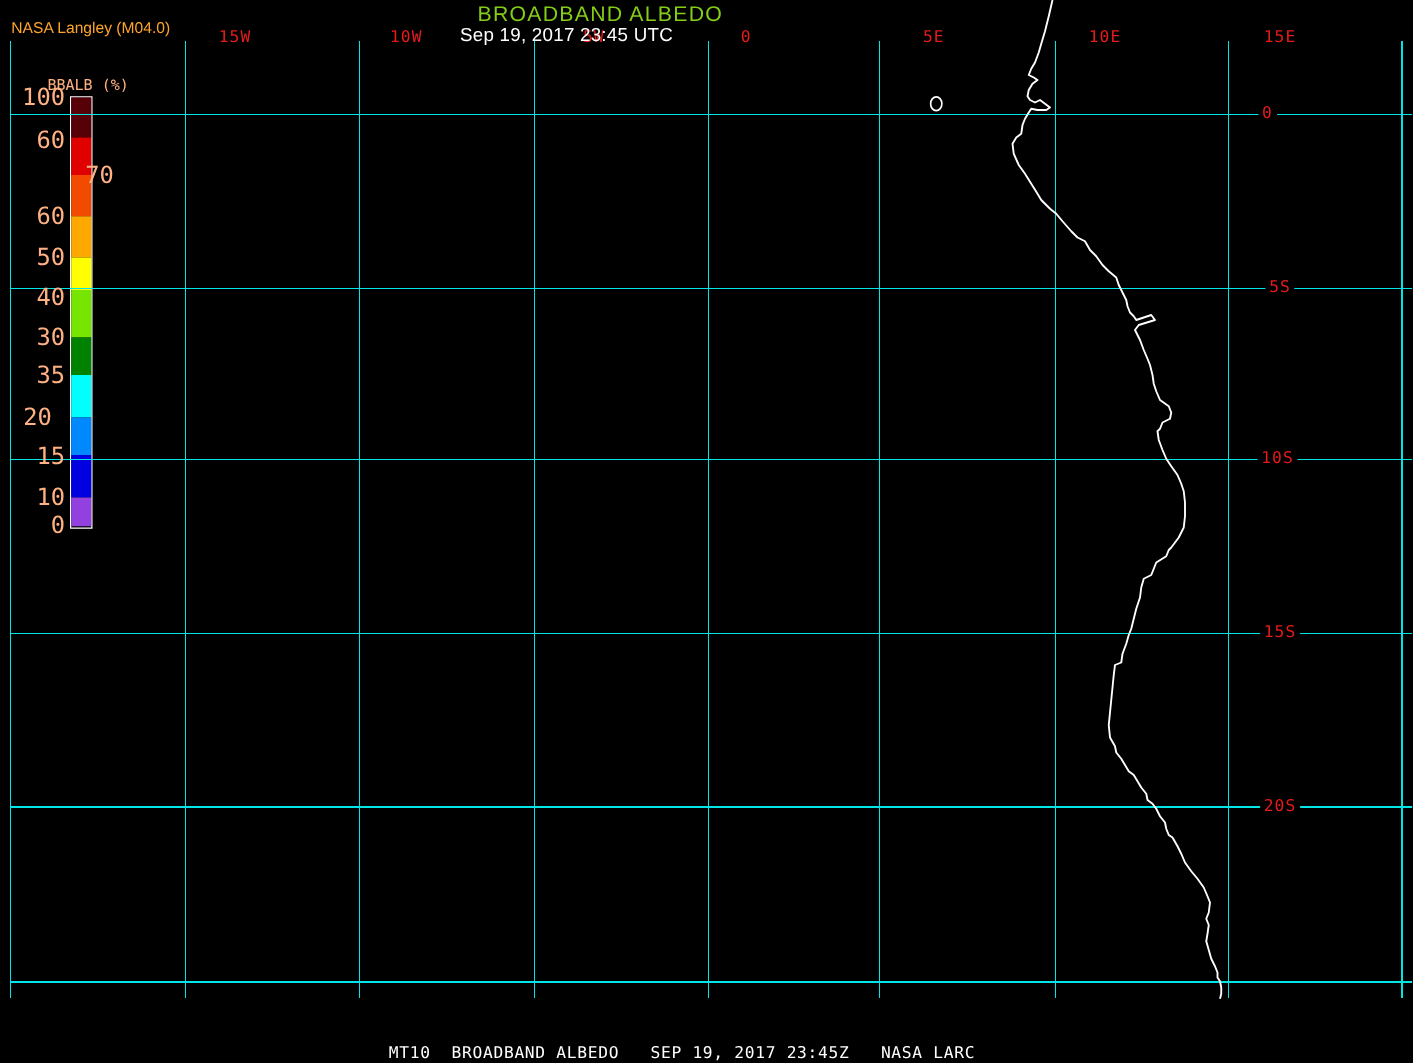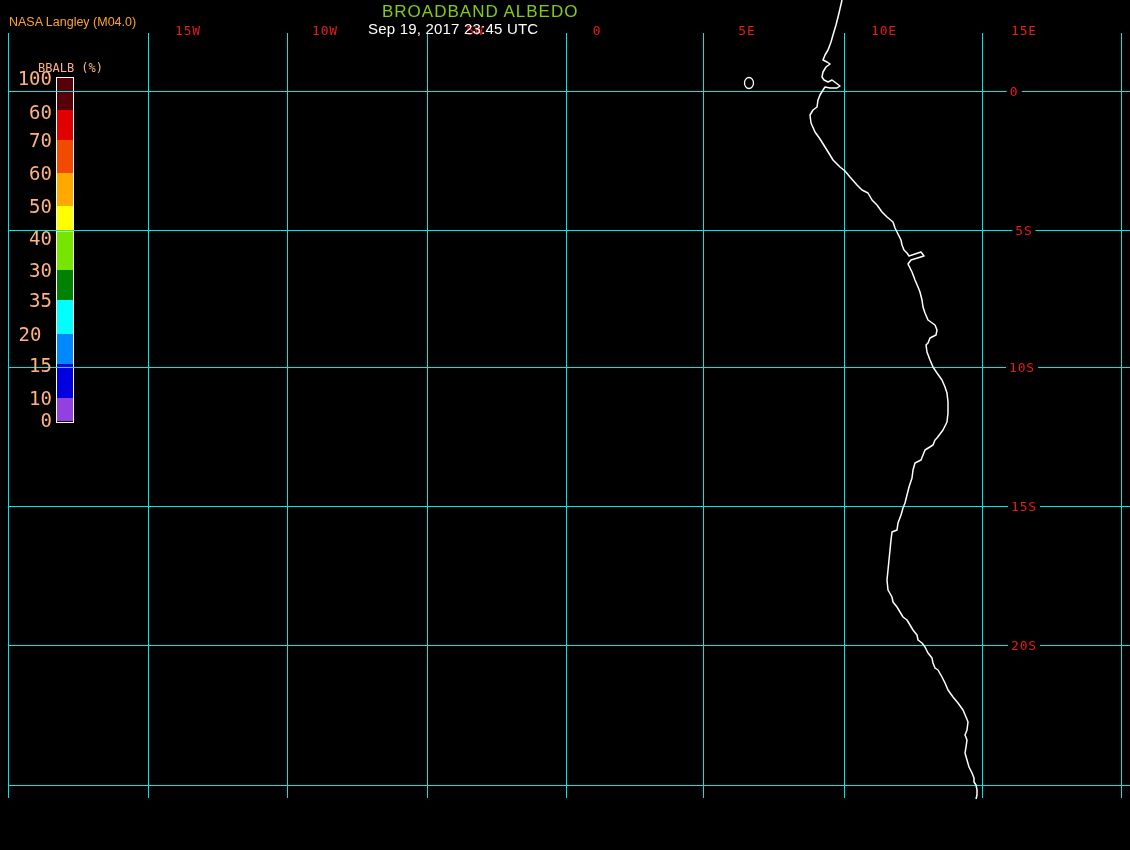--- a/index.html
+++ b/index.html
@@ -59,35 +59,36 @@
         <div class="cb-seg" style="top: 95px; height: 33px; background: rgb(255, 168, 0);"></div>
         <div class="cb-seg" style="top: 128px; height: 26px; background: rgb(255, 255, 0);"></div>
         <div class="cb-seg" style="top: 154px; height: 38px; background: rgb(118, 230, 0);"></div>
         <div class="cb-seg" style="top: 192px; height: 30px; background: rgb(0, 130, 0);"></div>
         <div class="cb-seg" style="top: 222px; height: 34px; background: rgb(0, 255, 255);"></div>
         <div class="cb-seg" style="top: 256px; height: 30px; background: rgb(0, 137, 255);"></div>
         <div class="cb-seg" style="top: 286px; height: 34px; background: rgb(0, 0, 224);"></div>
         <div class="cb-seg" style="top: 320px; height: 23px; background: rgb(146, 64, 224);"></div>
       </div>
   </div>
+  <div class="footer">MT10  BROADBAND ALBEDO   SEP 19, 2017 23:45Z   NASA LARC</div>
 <div class="geo-label lon" style="left: 152px; top: 30px;">15W</div>
     <div class="geo-label lon" style="left: 289px; top: 30px;">10W</div>
     <div class="geo-label lon" style="left: 439px; top: 30px;">5W</div>
     <div class="geo-label lon" style="left: 561px; top: 30px;">0</div>
     <div class="geo-label lon" style="left: 711px; top: 30px;">5E</div>
     <div class="geo-label lon" style="left: 848px; top: 30px;">10E</div>
     <div class="geo-label lon" style="left: 988px; top: 30px;">15E</div>
     <div class="geo-label lat" style="left: 978px; top: 91px;">0</div>
     <div class="geo-label lat" style="left: 988px; top: 230px;">5S</div>
     <div class="geo-label lat" style="left: 986px; top: 367px;">10S</div>
     <div class="geo-label lat" style="left: 988px; top: 506px;">15S</div>
     <div class="geo-label lat" style="left: 988px; top: 645px;">20S</div>
     <div class="cb-tick" style="top: 70px;">100</div>
     <div class="cb-tick" style="top: 104px;">60</div>
-    <div class="cb-tick" style="top: 132px;">70</div>
+    <div class="cb-tick" style="top: 132px; margin-left: 39px;">70</div>
     <div class="cb-tick" style="top: 165px;">60</div>
     <div class="cb-tick" style="top: 198px;">50</div>
     <div class="cb-tick" style="top: 230px;">40</div>
     <div class="cb-tick" style="top: 262px;">30</div>
     <div class="cb-tick" style="top: 292px;">35</div>
     <div class="cb-tick" style="top: 326px; text-align: center;">20</div>
     <div class="cb-tick" style="top: 357px;">15</div>
     <div class="cb-tick" style="top: 390px;">10</div>
     <div class="cb-tick" style="top: 412px;">0</div>
   </div>

